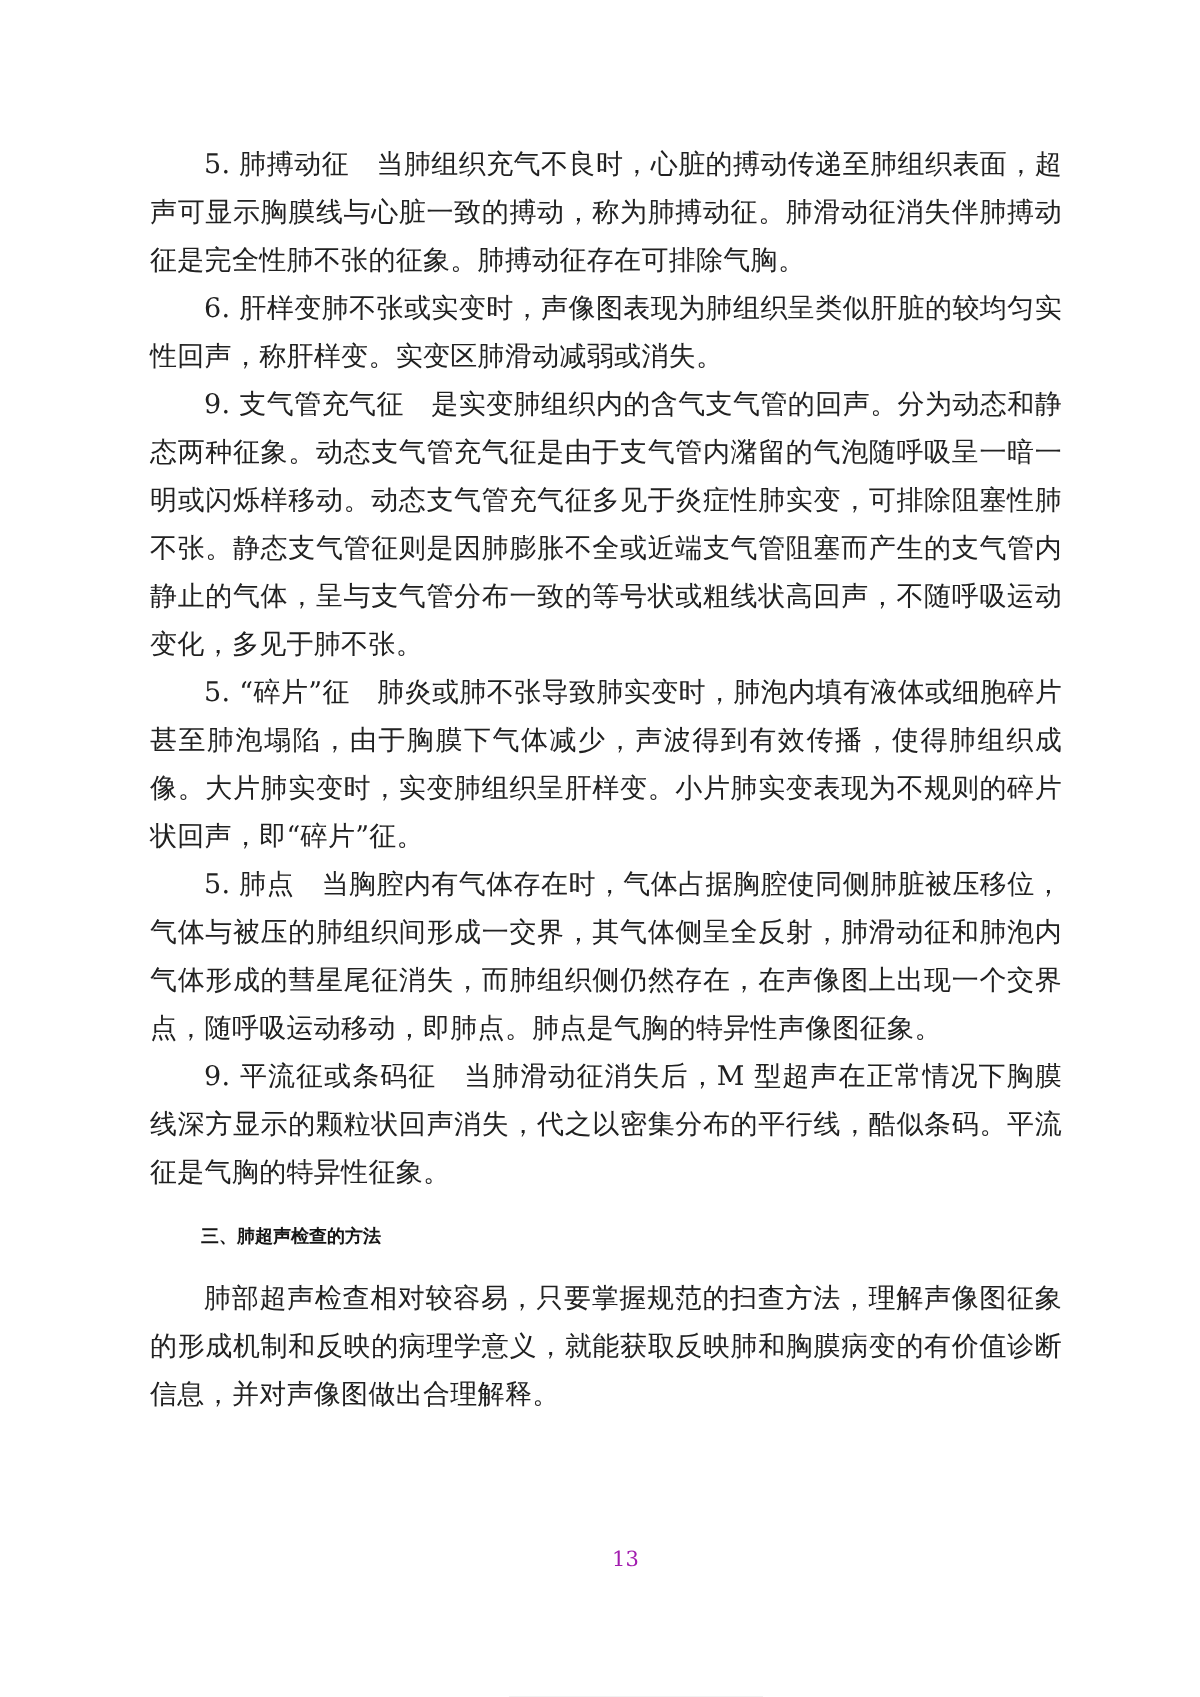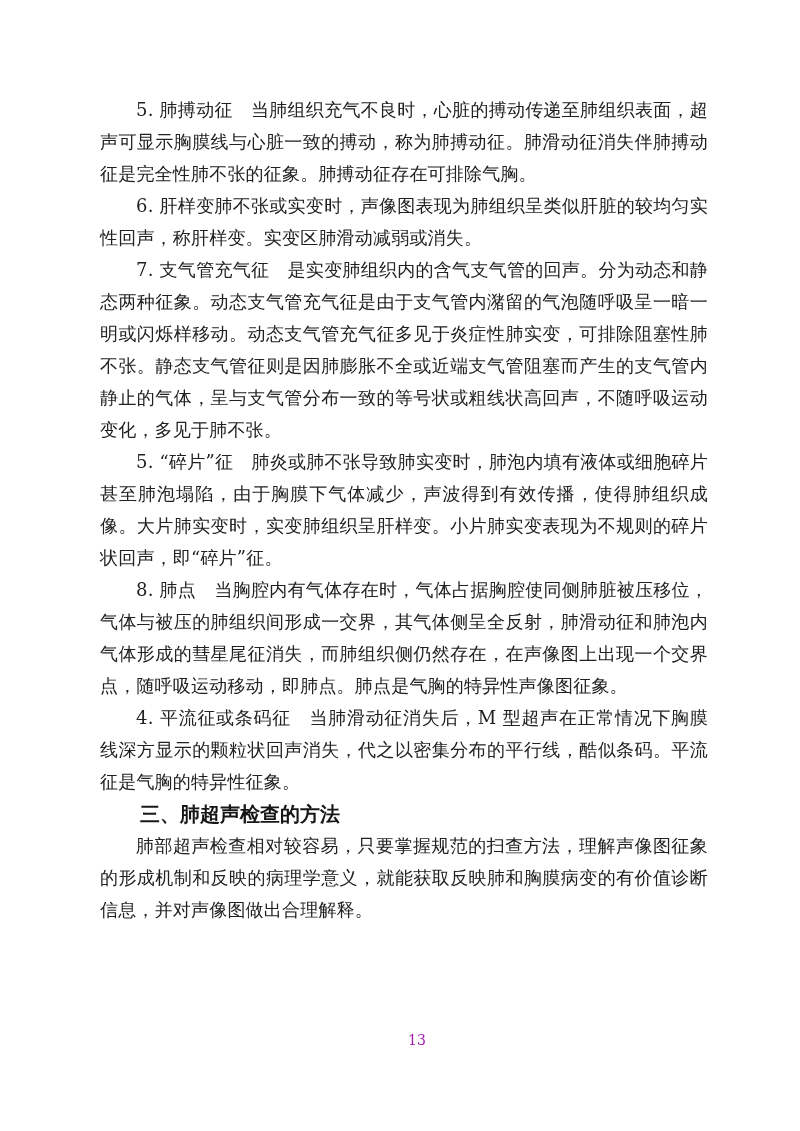--- a/index.html
+++ b/index.html
@@ -26,22 +26,22 @@
   }
   .para {
     margin: 0;
     font-size: 18px;
     line-height: 32px;
     text-align: justify;
     text-indent: 2em;
     letter-spacing: 0.2px;
   }
   .heading {
-    margin: 0;
-    font-size: 20px;
+    margin: 10px;
+    font-size: 12px;
     line-height: 32px;
     font-weight: bold;
     text-indent: 2em;
     font-family: "DejaVu Sans", "Liberation Sans", sans-serif;
     color: #161616;
   }
   .page-number {
     position: absolute;
     top: 1030px;
     left: 0;
@@ -52,21 +52,21 @@
     color: #a21caf;
   }
 </style>
 </head>
 <body>
 
 <div class="page">
   <div class="content">
     <p class="para">5. 肺搏动征　当肺组织充气不良时，心脏的搏动传递至肺组织表面，超声可显示胸膜线与心脏一致的搏动，称为肺搏动征。肺滑动征消失伴肺搏动征是完全性肺不张的征象。肺搏动征存在可排除气胸。</p>
     <p class="para">6. 肝样变肺不张或实变时，声像图表现为肺组织呈类似肝脏的较均匀实性回声，称肝样变。实变区肺滑动减弱或消失。</p>
-    <p class="para">7. 支气管充气征　是实变肺组织内的含气支气管的回声。分为动态和静态两种征象。动态支气管充气征是由于支气管内潴留的气泡随呼吸呈一暗一明或闪烁样移动。动态支气管充气征多见于炎症性肺实变，可排除阻塞性肺不张。静态支气管征则是因肺膨胀不全或近端支气管阻塞而产生的支气管内静止的气体，呈与支气管分布一致的等号状或粗线状高回声，不随呼吸运动变化，多见于肺不张。</p>
+    <p class="para">9. 支气管充气征　是实变肺组织内的含气支气管的回声。分为动态和静态两种征象。动态支气管充气征是由于支气管内潴留的气泡随呼吸呈一暗一明或闪烁样移动。动态支气管充气征多见于炎症性肺实变，可排除阻塞性肺不张。静态支气管征则是因肺膨胀不全或近端支气管阻塞而产生的支气管内静止的气体，呈与支气管分布一致的等号状或粗线状高回声，不随呼吸运动变化，多见于肺不张。</p>
     <p class="para">5. “碎片”征　肺炎或肺不张导致肺实变时，肺泡内填有液体或细胞碎片甚至肺泡塌陷，由于胸膜下气体减少，声波得到有效传播，使得肺组织成像。大片肺实变时，实变肺组织呈肝样变。小片肺实变表现为不规则的碎片状回声，即“碎片”征。</p>
-    <p class="para">8. 肺点　当胸腔内有气体存在时，气体占据胸腔使同侧肺脏被压移位，气体与被压的肺组织间形成一交界，其气体侧呈全反射，肺滑动征和肺泡内气体形成的彗星尾征消失，而肺组织侧仍然存在，在声像图上出现一个交界点，随呼吸运动移动，即肺点。肺点是气胸的特异性声像图征象。</p>
-    <p class="para">4. 平流征或条码征　当肺滑动征消失后，M 型超声在正常情况下胸膜线深方显示的颗粒状回声消失，代之以密集分布的平行线，酷似条码。平流征是气胸的特异性征象。</p>
+    <p class="para">5. 肺点　当胸腔内有气体存在时，气体占据胸腔使同侧肺脏被压移位，气体与被压的肺组织间形成一交界，其气体侧呈全反射，肺滑动征和肺泡内气体形成的彗星尾征消失，而肺组织侧仍然存在，在声像图上出现一个交界点，随呼吸运动移动，即肺点。肺点是气胸的特异性声像图征象。</p>
+    <p class="para">9. 平流征或条码征　当肺滑动征消失后，M 型超声在正常情况下胸膜线深方显示的颗粒状回声消失，代之以密集分布的平行线，酷似条码。平流征是气胸的特异性征象。</p>
     <p class="heading">三、肺超声检查的方法</p>
     <p class="para">肺部超声检查相对较容易，只要掌握规范的扫查方法，理解声像图征象的形成机制和反映的病理学意义，就能获取反映肺和胸膜病变的有价值诊断信息，并对声像图做出合理解释。</p>
   </div>
   <div class="page-number">13</div>
 </div>
 
 </body></html>

